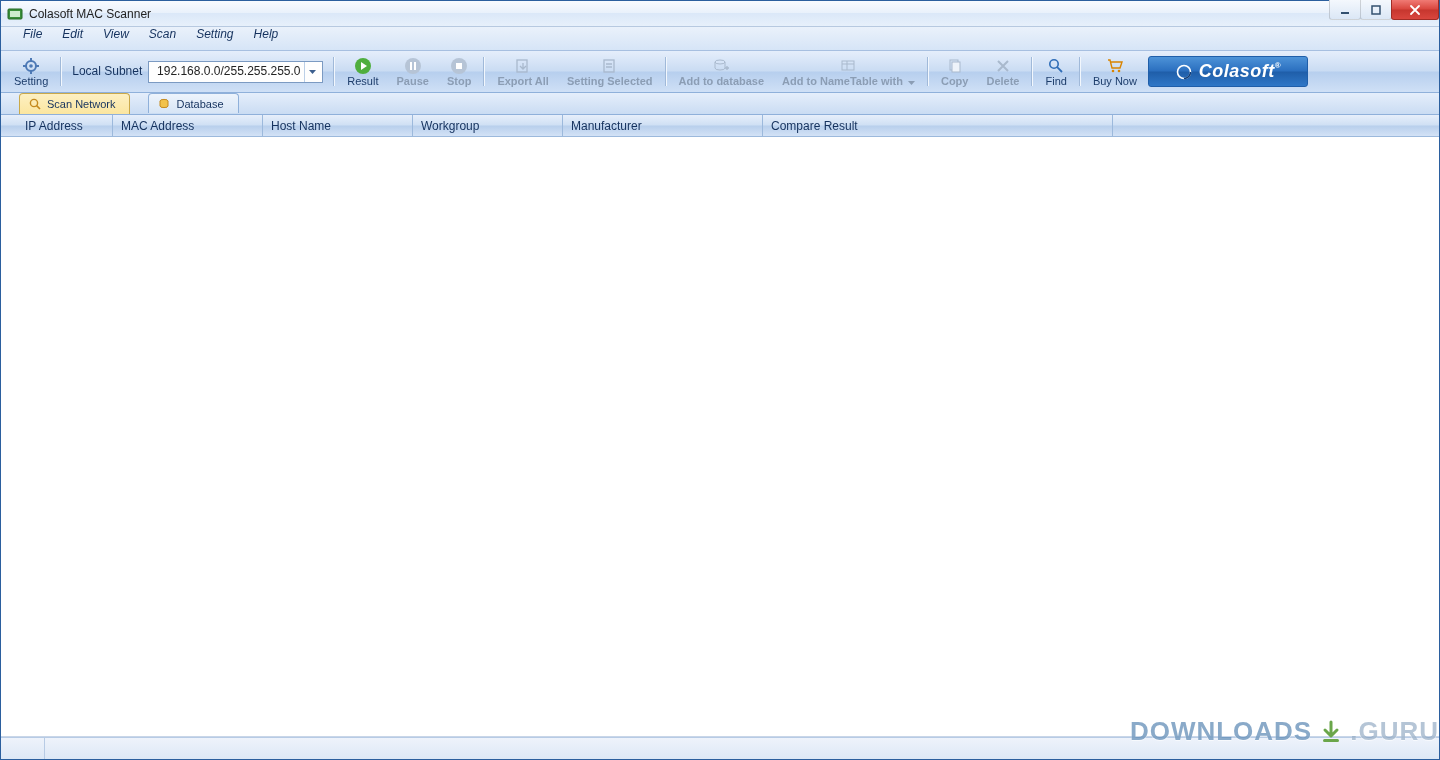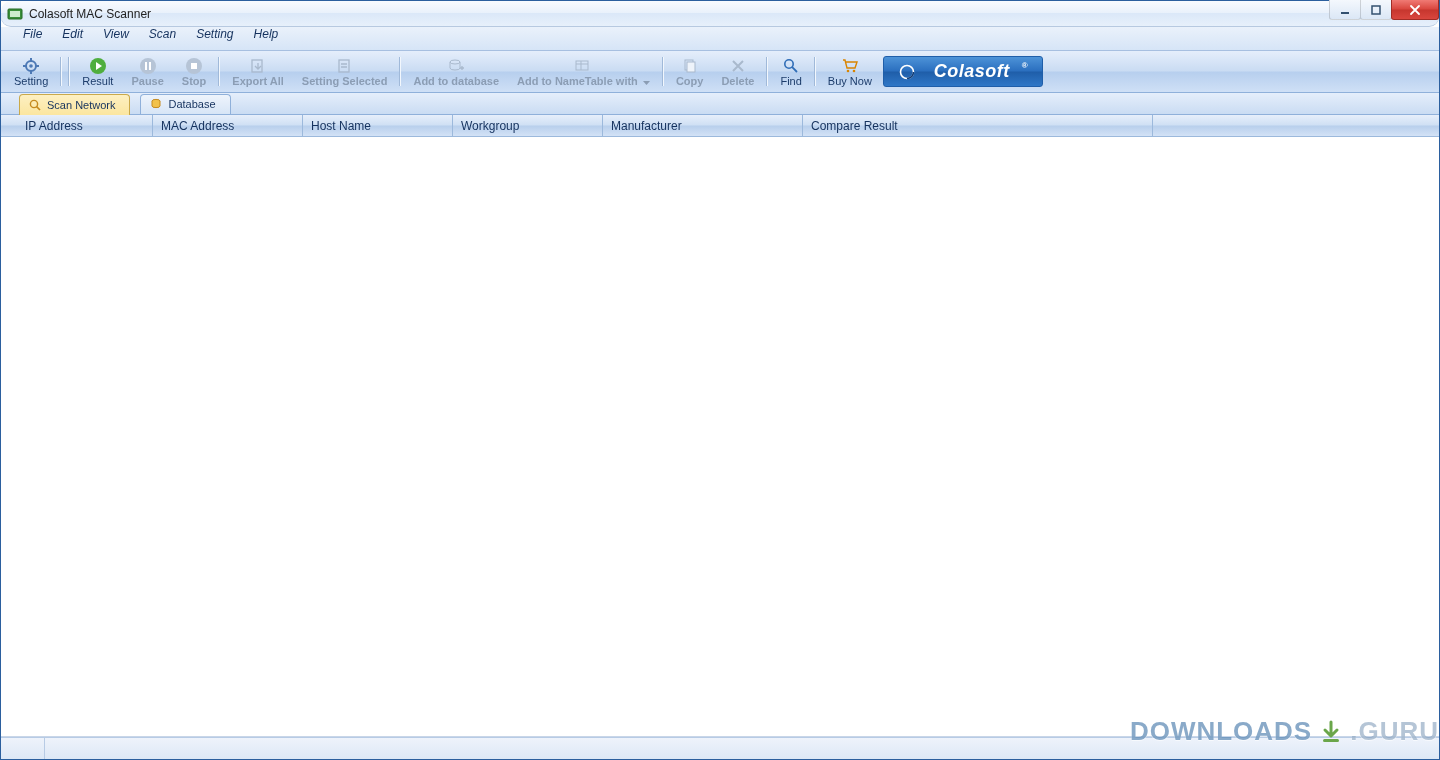--- a/index.html
+++ b/index.html
@@ -8,21 +8,21 @@
     width:1440px; height:760px; margin:0; position:relative;
     background:#fff; border:1px solid #2b5f9e; box-shadow:0 0 0 1px rgba(0,0,0,.05);
     display:flex; flex-direction:column;
   }
 
   
   .titlebar {
     height:26px; flex:0 0 26px;
     background:linear-gradient(to bottom,#f8fbff 0%,#e9f1fb 48%,#dbe8f8 50%,#e7f0fb 100%);
     border-bottom:1px solid #b7c9e0;
-    display:flex; align-items:center; padding:0 4px 0 6px; position:relative;border-radius:10px;
+    display:flex; align-items:center; padding:0 4px 0 6px; position:relative;
   }
   .titlebar .appicon { width:16px; height:16px; margin-right:6px; }
   .titlebar .title { font-size:12px; color:#222; }
   .winbtns { position:absolute; right:0; top:-1px; display:flex; }
   .winbtn { width:32px; height:20px; display:flex; align-items:center; justify-content:center;
     border:1px solid rgba(0,0,0,.15); border-top:none; margin-left:-1px;
     background:linear-gradient(to bottom,#f4f8fd,#dbe7f6);
     border-bottom-left-radius:3px; border-bottom-right-radius:3px;
     cursor:default;
   }
@@ -68,31 +68,30 @@
   .subnet-dd .ddarrow { width:16px; height:100%; display:flex; align-items:center; justify-content:center;
     border-left:1px solid #bcd0e8;}
 
   .brand {
     margin-left:auto; align-self:stretch; width:160px;
     background:linear-gradient(to bottom,#4d93d8,#2b6fbf 48%,#1f5ea9 52%,#2f77c7);
     border:1px solid #1f5ea9; border-radius:3px; margin:3px 2px;
     display:flex; align-items:center; justify-content:center;
     color:#fff; font-style:italic; font-weight:bold; font-size:18px; letter-spacing:.5px;
     position:relative;
-    gap:12px;
   }
   .brand .ring { width:18px; height:18px; margin-right:6px; }
   .brand sup { font-size:8px; font-style:normal; position:relative; top:-6px; }
 
   
   .tabstrip {
     height:22px; flex:0 0 22px;
     background:linear-gradient(to bottom,#e5eefb,#cadcf3);
     border-bottom:1px solid #8fb0da;
-    display:flex; align-items:center; padding:0 0 0 18px; gap:8px;
+    display:flex; align-items:flex-start; padding:0 0 0 18px; gap:16px;
   }
   .tab {
     height:20px; padding:0 14px 0 8px; display:flex; align-items:center; gap:5px;
     border:1px solid #8fb0da; border-bottom:none;
     border-top-left-radius:4px; border-top-right-radius:4px;
     background:linear-gradient(to bottom,#eef4fc,#d7e5f6);
     font-size:11px; color:#15325e; cursor:default; position:relative; margin-right:2px;
   }
   .tab.active {
     background:linear-gradient(to bottom,#fdf0c2,#fbe6a0);
@@ -189,20 +188,31 @@
               <line x1="1" y1="9" x2="4" y2="9"></line>
               <line x1="14" y1="9" x2="17" y2="9"></line>
             </g>
           </svg>
       </span>
       <span class="tlabel">Setting</span>
     </div>
 
     <div class="tsep"></div>
 
+    <div class="tbtn subnetbox">
+      <span class="lbl">Local Subnet</span>
+      <div class="subnet-dd">
+        <span class="ddval">192.168.0.0/255.255.255.0</span>
+        <span class="ddarrow">
+          <svg class="caret" viewBox="0 0 7 4">
+              <path d="M0 0 L3.5 4 L7 0 Z" fill="#3c5f8e"></path>
+            </svg>
+        </span>
+      </div>
+    </div>
 
     <div class="tsep"></div>
 
     <div class="tbtn">
       <span class="ticon">
         <svg viewBox="0 0 18 18">
             <circle cx="9" cy="9" r="8" fill="#4fae3e"></circle>
             <path d="M7 5 L13 9 L7 13 Z" fill="#fff"></path>
           </svg>
       </span>
@@ -349,21 +359,21 @@
         <svg viewBox="0 0 14 14">
             <ellipse cx="7" cy="4" rx="4" ry="1.6" fill="#f2c24b" stroke="#c58a1f"></ellipse>
             <path d="M3 4 v5 a4 1.6 0 0 0 8 0 v-5" fill="#f2c24b" stroke="#c58a1f"></path>
           </svg>
       </span>
       <span>Database</span>
     </div>
   </div>
 
   <div class="gridhead">
-    <div class="colh" style="width: 152px; padding-left: 24px;">IP Address</div>
+    <div class="colh" style="width: 112px; padding-left: 24px;">IP Address</div>
     <div class="colh" style="width: 150px;">MAC Address</div>
     <div class="colh" style="width: 150px;">Host Name</div>
     <div class="colh" style="width: 150px;">Workgroup</div>
     <div class="colh" style="width: 200px;">Manufacturer</div>
     <div class="colh" style="width: 350px;">Compare Result</div>
   </div>
 
   <div class="gridbody"></div>
 
   <div class="statusbar">

